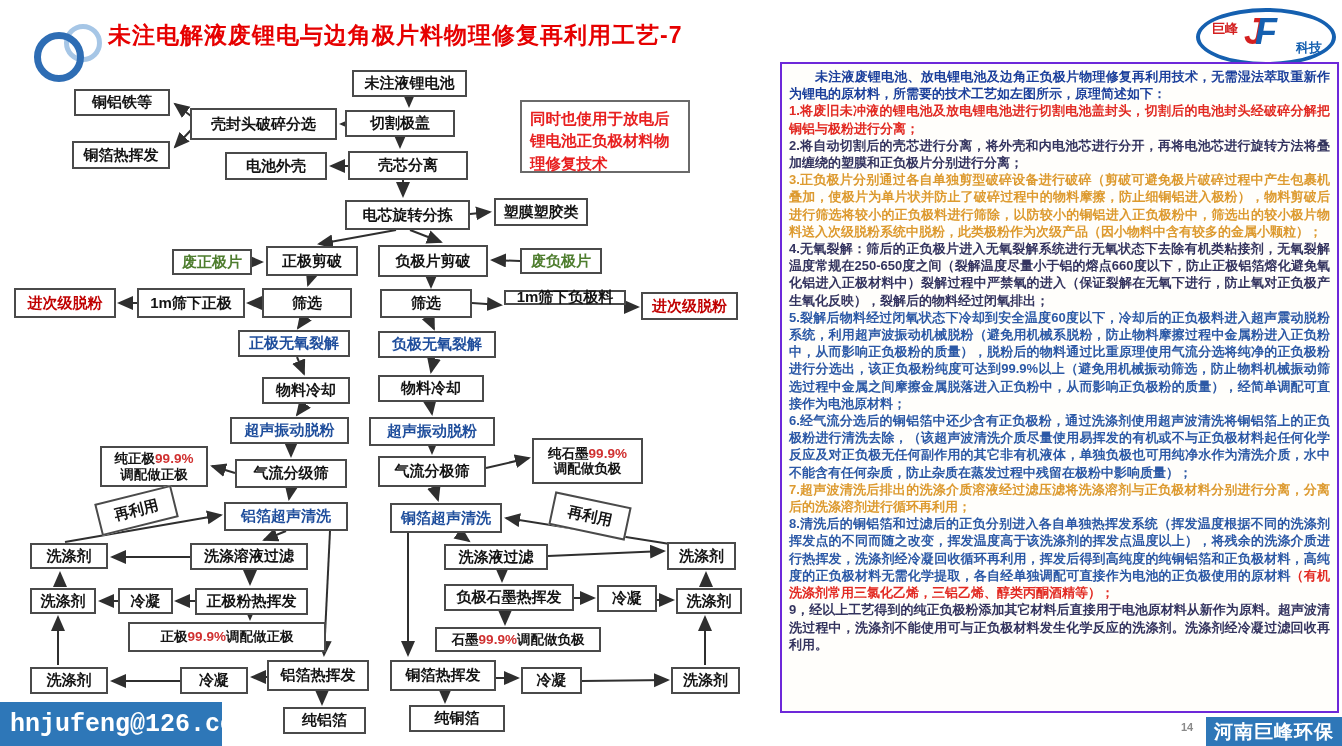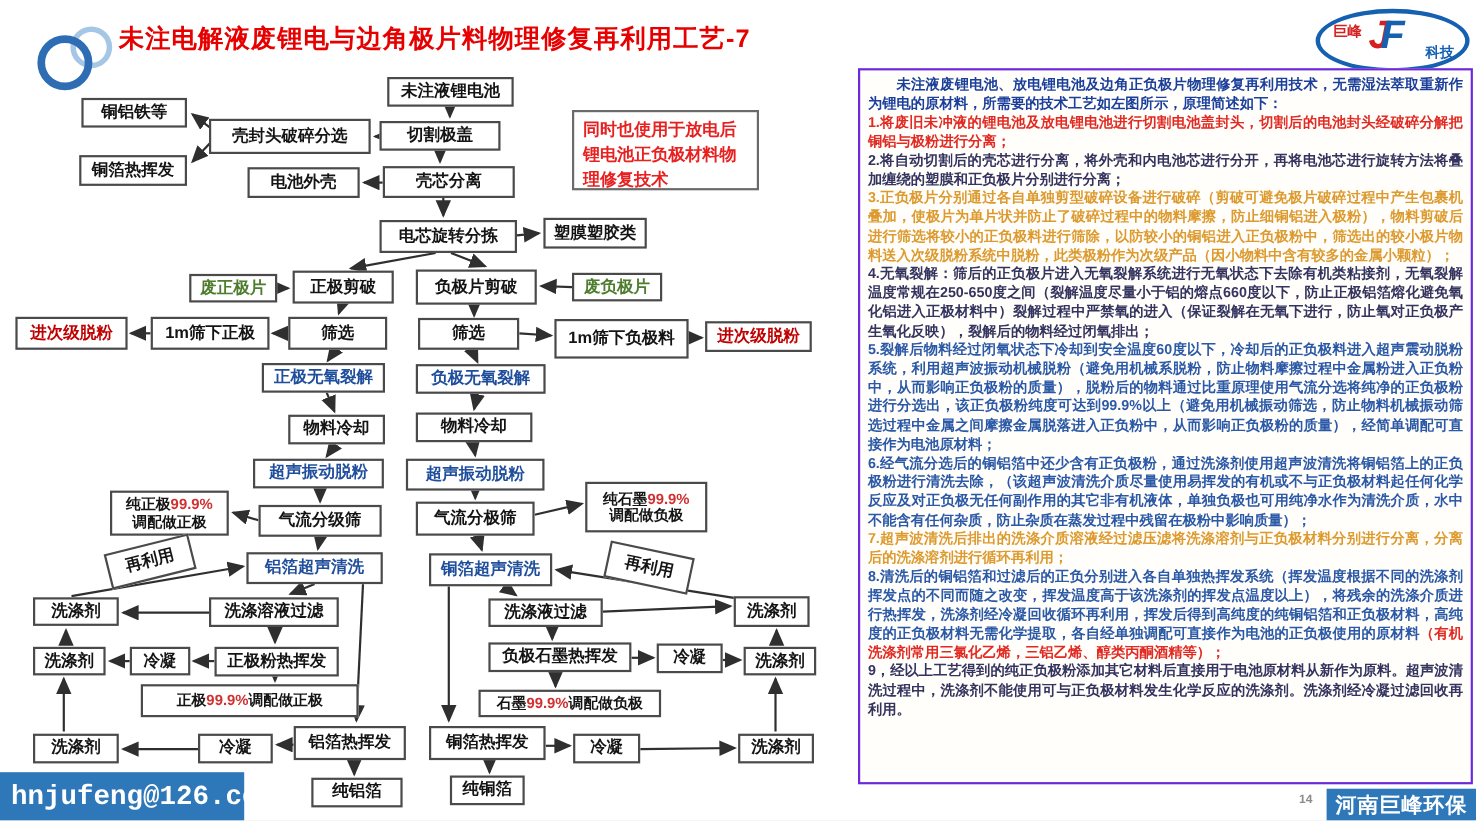--- a/index.html
+++ b/index.html
@@ -188,21 +188,21 @@
     </div>
   <div class="nd" style="left:137px;top:288px;width:108px;height:30px">
       <span class="ln">1m筛下正极</span>
     </div>
   <div class="nd" style="left:262px;top:288px;width:90px;height:30px">
       <span class="ln">筛选</span>
     </div>
   <div class="nd" style="left:380px;top:289px;width:92px;height:29px">
       <span class="ln">筛选</span>
     </div>
-  <div class="nd" style="left:504px;top:290px;width:122px;height:36px">
+  <div class="nd" style="left:504px;top:290px;width:122px;height:15px">
       <span class="ln">1m筛下负极料</span>
     </div>
   <div class="nd redtx" style="left:641px;top:292px;width:97px;height:28px">
       <span class="ln">进次级脱粉</span>
     </div>
 
   <div class="nd blue" style="left:238px;top:330px;width:112px;height:27px">
       <span class="ln">正极无氧裂解</span>
     </div>
   <div class="nd blue" style="left:378px;top:331px;width:118px;height:27px">
@@ -300,21 +300,21 @@
   </div>
   <div class="nd" style="left:390px;top:660px;width:106px;height:31px">
       <span class="ln">铜箔热挥发</span>
     </div>
   <div class="nd" style="left:521px;top:667px;width:61px;height:27px">
       <span class="ln">冷凝</span>
     </div>
   <div class="nd" style="left:671px;top:667px;width:69px;height:27px">
       <span class="ln">洗涤剂</span>
     </div>
-  <div class="nd" style="left:409px;top:705px;width:68px;height:27px">
+  <div class="nd" style="left:409px;top:705px;width:96px;height:27px">
       <span class="ln">纯铜箔</span>
     </div>
 
   <div class="panel">
     <p class="c-blue intro">未注液废锂电池、放电锂电池及边角正负极片物理修复再利用技术，无需湿法萃取重新作为锂电的原材料，所需要的技术工艺如左图所示，原理简述如下：</p>
     <p class="c-red">1.将废旧未冲液的锂电池及放电锂电池进行切割电池盖封头，切割后的电池封头经破碎分解把铜铝与极粉进行分离；</p>
     <p class="c-navy">2.将自动切割后的壳芯进行分离，将外壳和内电池芯进行分开，再将电池芯进行旋转方法将叠加缠绕的塑膜和正负极片分别进行分离；</p>
     <p class="c-orange">3.正负极片分别通过各自单独剪型破碎设备进行破碎（剪破可避免极片破碎过程中产生包裹机叠加，使极片为单片状并防止了破碎过程中的物料摩擦，防止细铜铝进入极粉），物料剪破后进行筛选将较小的正负极料进行筛除，以防较小的铜铝进入正负极粉中，筛选出的较小极片物料送入次级脱粉系统中脱粉，此类极粉作为次级产品（因小物料中含有较多的金属小颗粒）；</p>
     <p class="c-navy">4.无氧裂解：筛后的正负极片进入无氧裂解系统进行无氧状态下去除有机类粘接剂，无氧裂解温度常规在250-650度之间（裂解温度尽量小于铝的熔点660度以下，防止正极铝箔熔化避免氧化铝进入正极材料中）裂解过程中严禁氧的进入（保证裂解在无氧下进行，防止氧对正负极产生氧化反映），裂解后的物料经过闭氧排出；</p>
     <p class="c-mblue">5.裂解后物料经过闭氧状态下冷却到安全温度60度以下，冷却后的正负极料进入超声震动脱粉系统，利用超声波振动机械脱粉（避免用机械系脱粉，防止物料摩擦过程中金属粉进入正负粉中，从而影响正负极粉的质量），脱粉后的物料通过比重原理使用气流分选将纯净的正负极粉进行分选出，该正负极粉纯度可达到99.9%以上（避免用机械振动筛选，防止物料机械振动筛选过程中金属之间摩擦金属脱落进入正负粉中，从而影响正负极粉的质量），经简单调配可直接作为电池原材料；</p>

